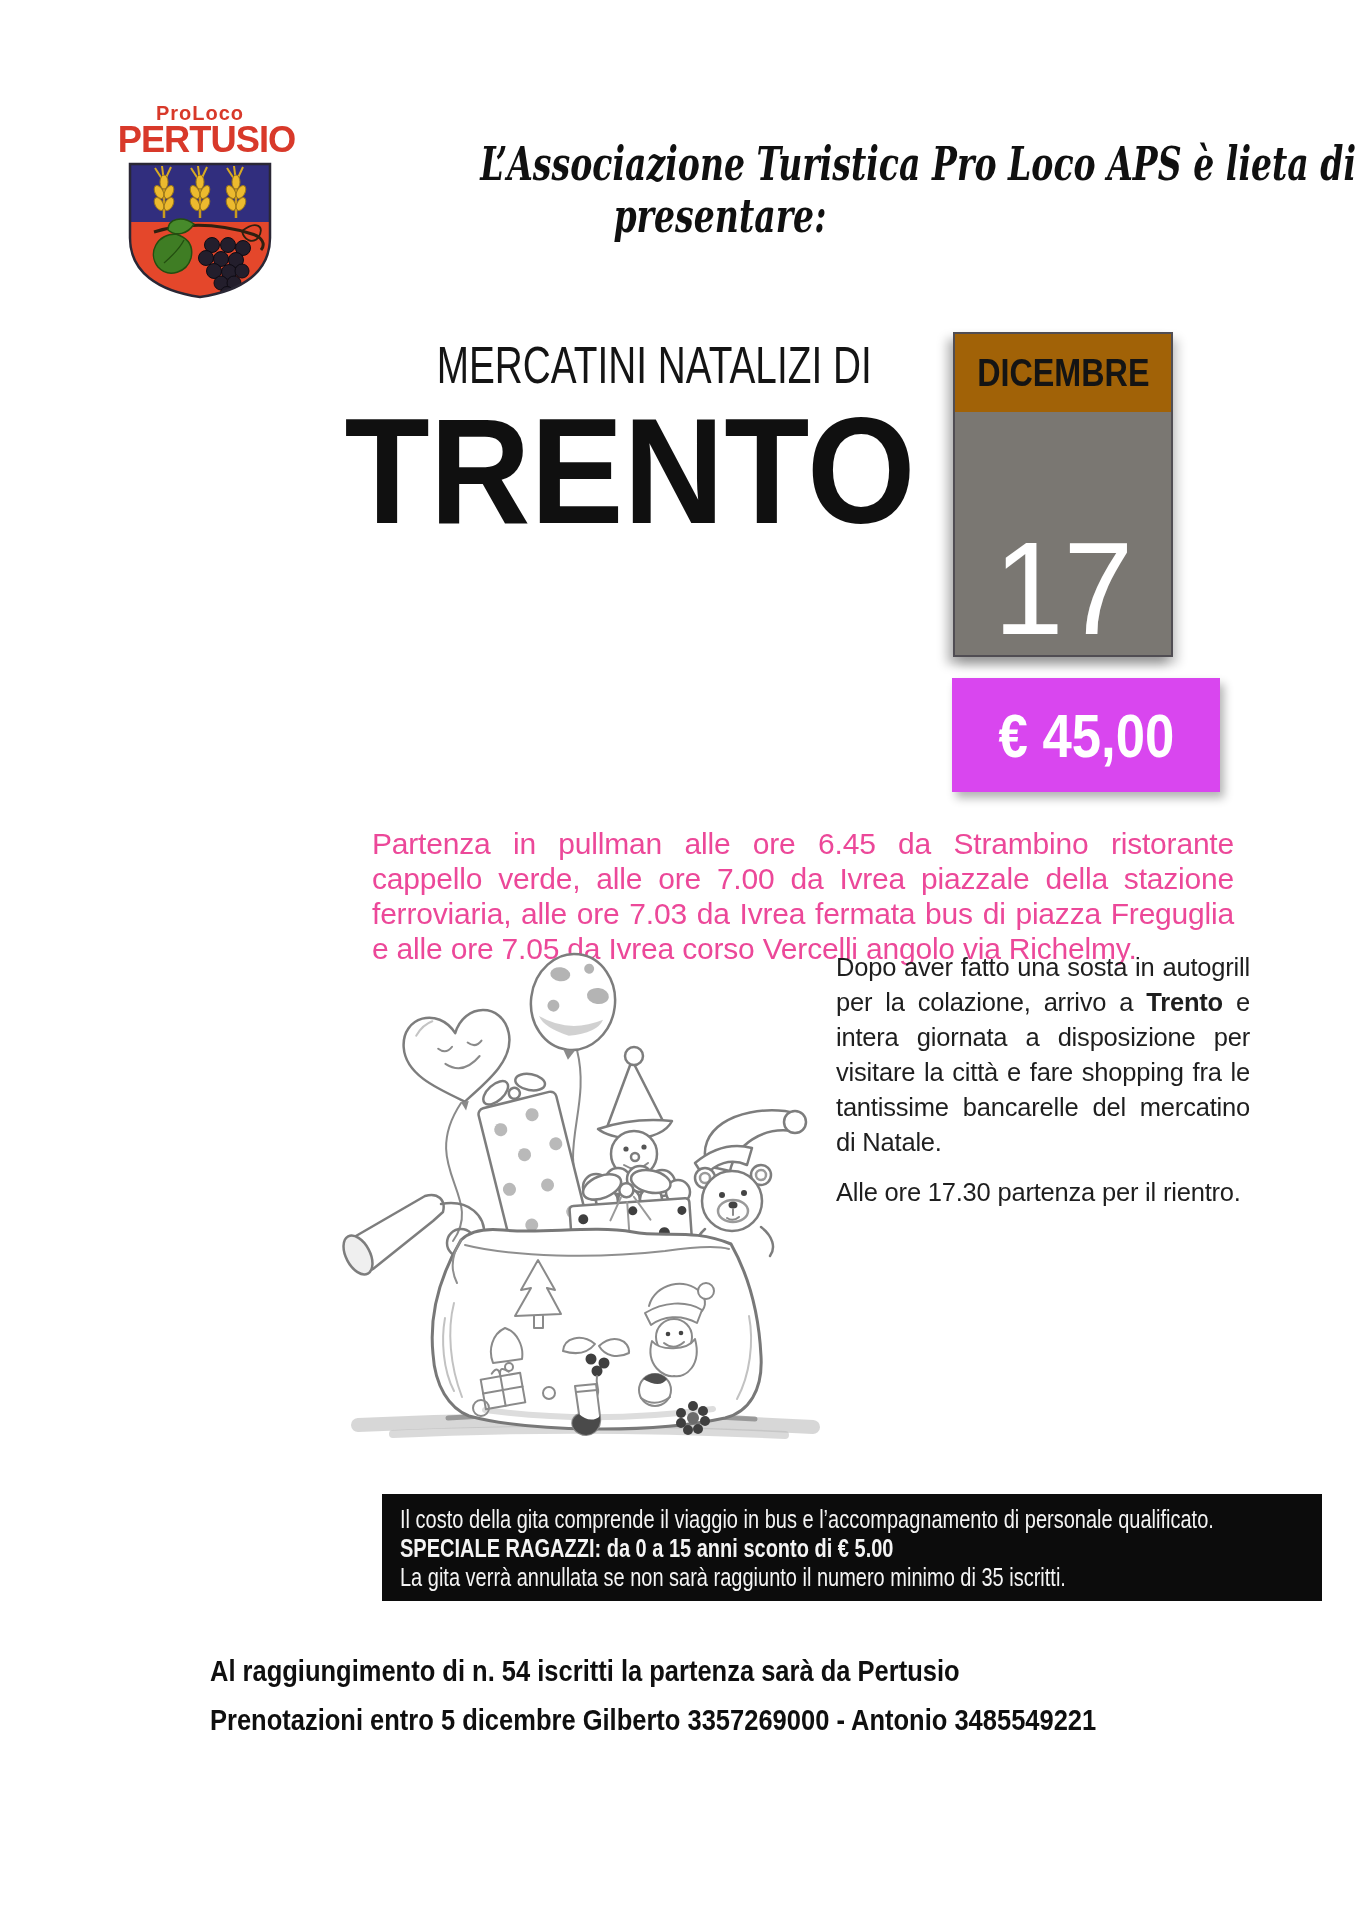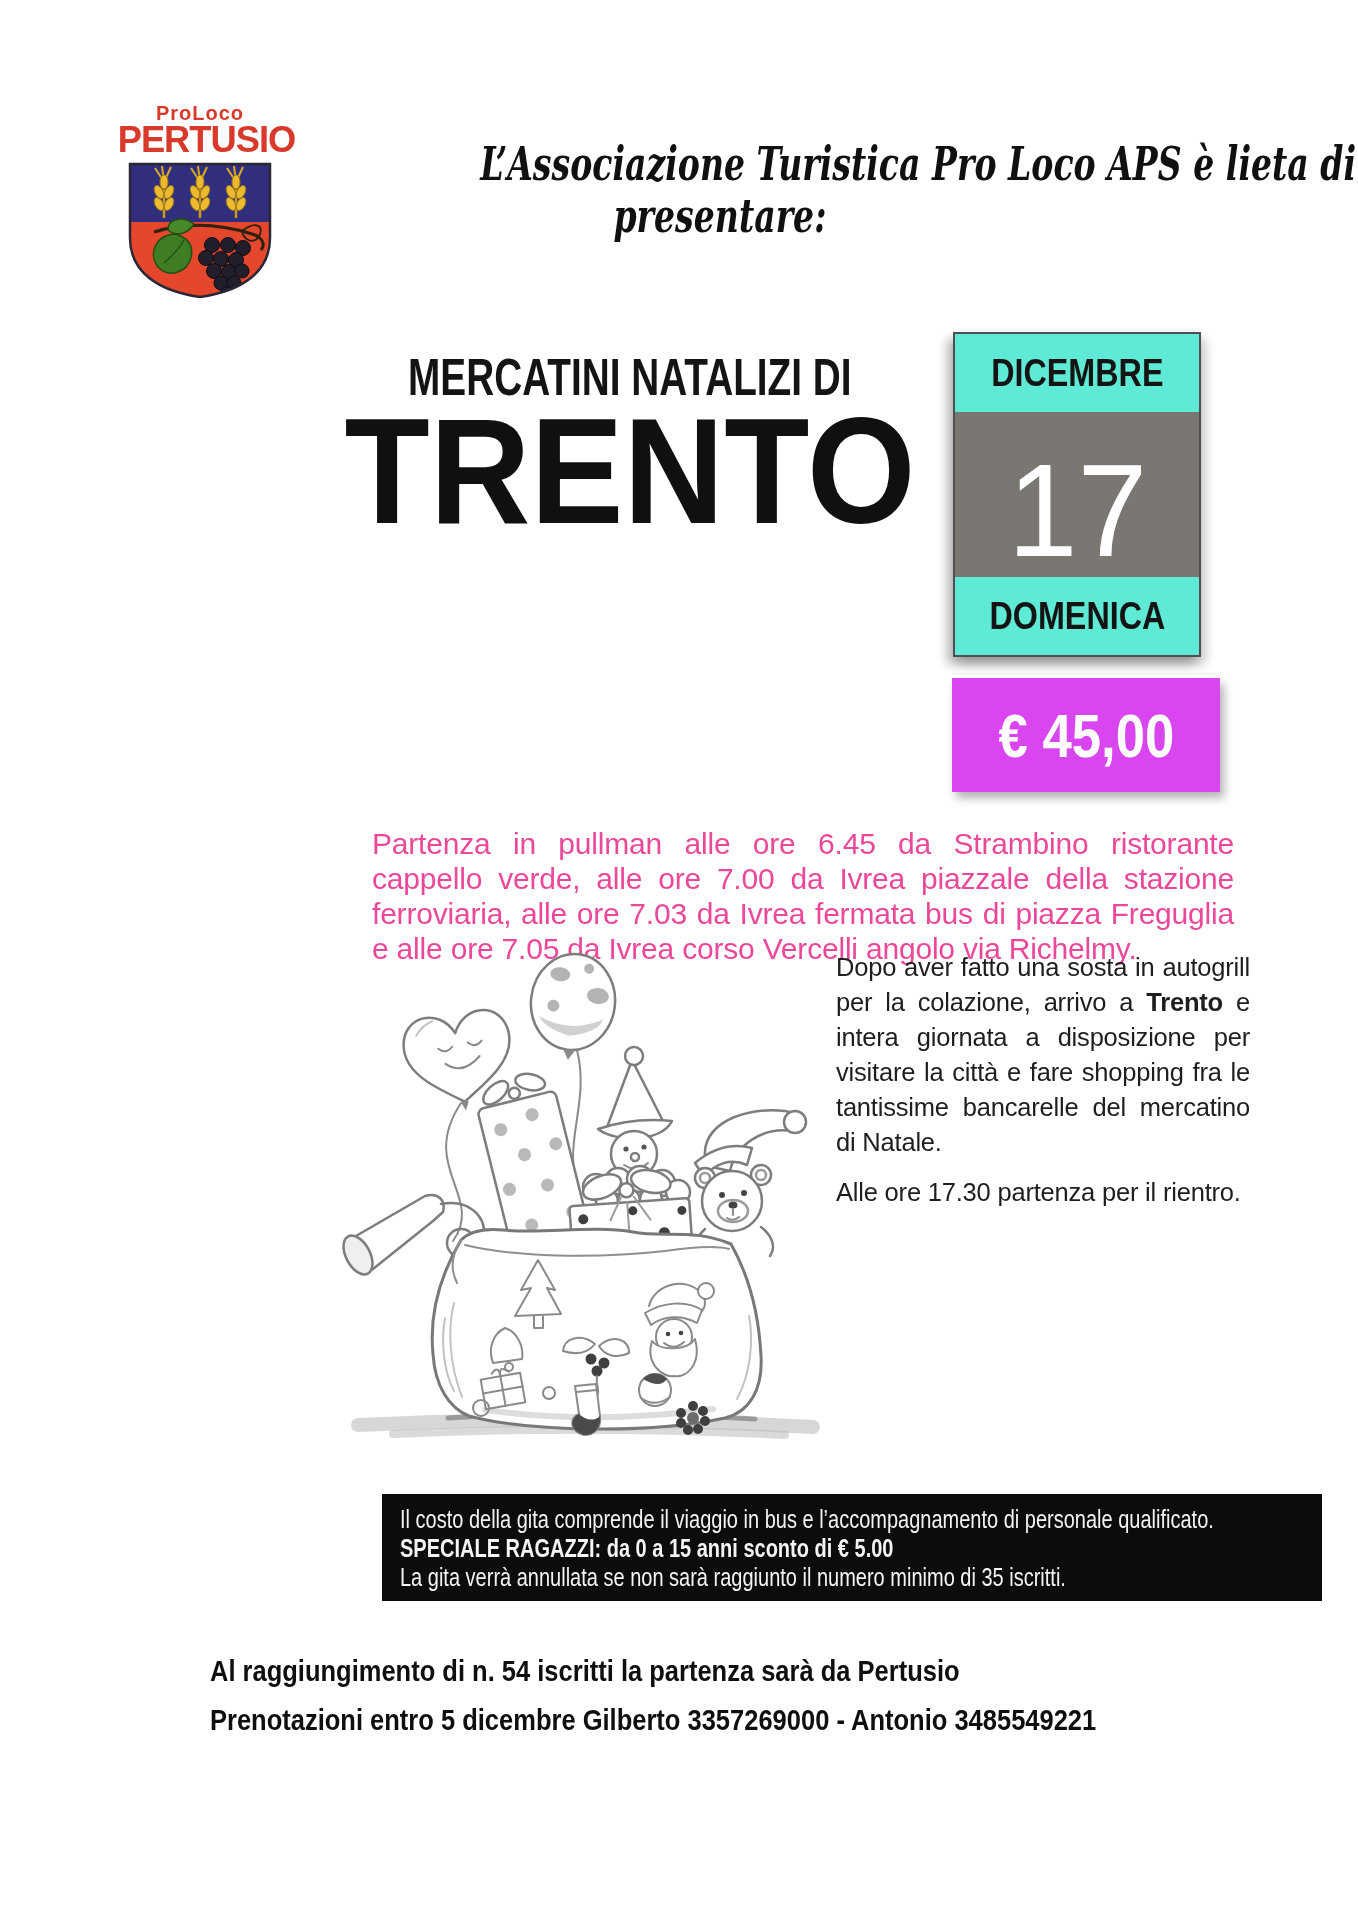--- a/index.html
+++ b/index.html
@@ -18,29 +18,29 @@
   .logo-name{font-size:37px;font-weight:700;color:#d8392a;letter-spacing:-1px;line-height:34px;transform:scaleX(0.98);}
   .logo svg{display:block;margin:3px auto 0 auto;}
 
   
   .script-header{left:310px;top:138px;width:820px;text-align:center;
     font-family:"DejaVu Serif","Liberation Serif",serif;font-style:italic;font-weight:700;
     font-size:46px;line-height:52px;color:#101010;}
   .script-header .ib{transform:scaleX(0.72);}
 
   
-  .kicker{left:320px;top:340px;width:620px;text-align:center;
-    font-size:51px;font-weight:700;color:#141414;line-height:51px;margin-top:12px;}
+  .kicker{left:320px;top:340px;width:620px;text-align:right;
+    font-size:51px;font-weight:400;color:#141414;line-height:51px;}
   .kicker .ib{transform:scaleX(0.76);}
   .big-title{left:320px;top:396px;width:620px;text-align:center;
     font-size:150px;font-weight:700;color:#101010;line-height:150px;letter-spacing:0px;}
   .big-title .ib{transform:scaleX(0.93);}
 
   
-  .calendar{left:953px;top:332px;width:248px;height:325px;background:#5eead4;
+  .calendar{left:953px;top:332px;width:220px;height:325px;background:#a16207;
     border:2px solid #504d53;box-sizing:border-box;display:flex;flex-direction:column;
     box-shadow:-6px 7px 10px rgba(0,0,0,0.28),5px 7px 10px rgba(0,0,0,0.2);}
   .cal-month,.cal-weekday{flex:0 0 78px;display:flex;align-items:center;justify-content:center;
     font-size:38px;font-weight:700;color:#141414;}
   .cal-month .ib,.cal-weekday .ib{transform:scaleX(0.85);}
   .cal-day{flex:1 1 auto;background:#7a7772;color:#ffffff;display:flex;align-items:flex-end;justify-content:center;
     font-size:132px;font-weight:400;line-height:132px;}
   .cal-day .ib{transform:scaleX(0.95);}
 
   
@@ -162,23 +162,20 @@
     <span class="ib">TRENTO</span>
   </div>
 
   <div class="abs calendar">
     <div class="cal-month">
       <span class="ib">DICEMBRE</span>
     </div>
     <div class="cal-day">
       <span class="ib">17</span>
     </div>
-    <div class="cal-weekday">
-      <span class="ib">DOMENICA</span>
-    </div>
   </div>
 
   <div class="abs price-box">
     <span class="ib">€ 45,00</span>
   </div>
 
   <div class="abs departure">Partenza in pullman alle ore 6.45 da Strambino ristorante cappello verde, alle ore 7.00 da Ivrea piazzale della stazione ferroviaria, alle ore 7.03 da Ivrea fermata bus di piazza Freguglia e alle ore 7.05 da Ivrea corso Vercelli angolo via Richelmy.</div>
 
   <div class="abs illustration">
     <svg width="500" height="525" viewBox="0 0 500 525">

